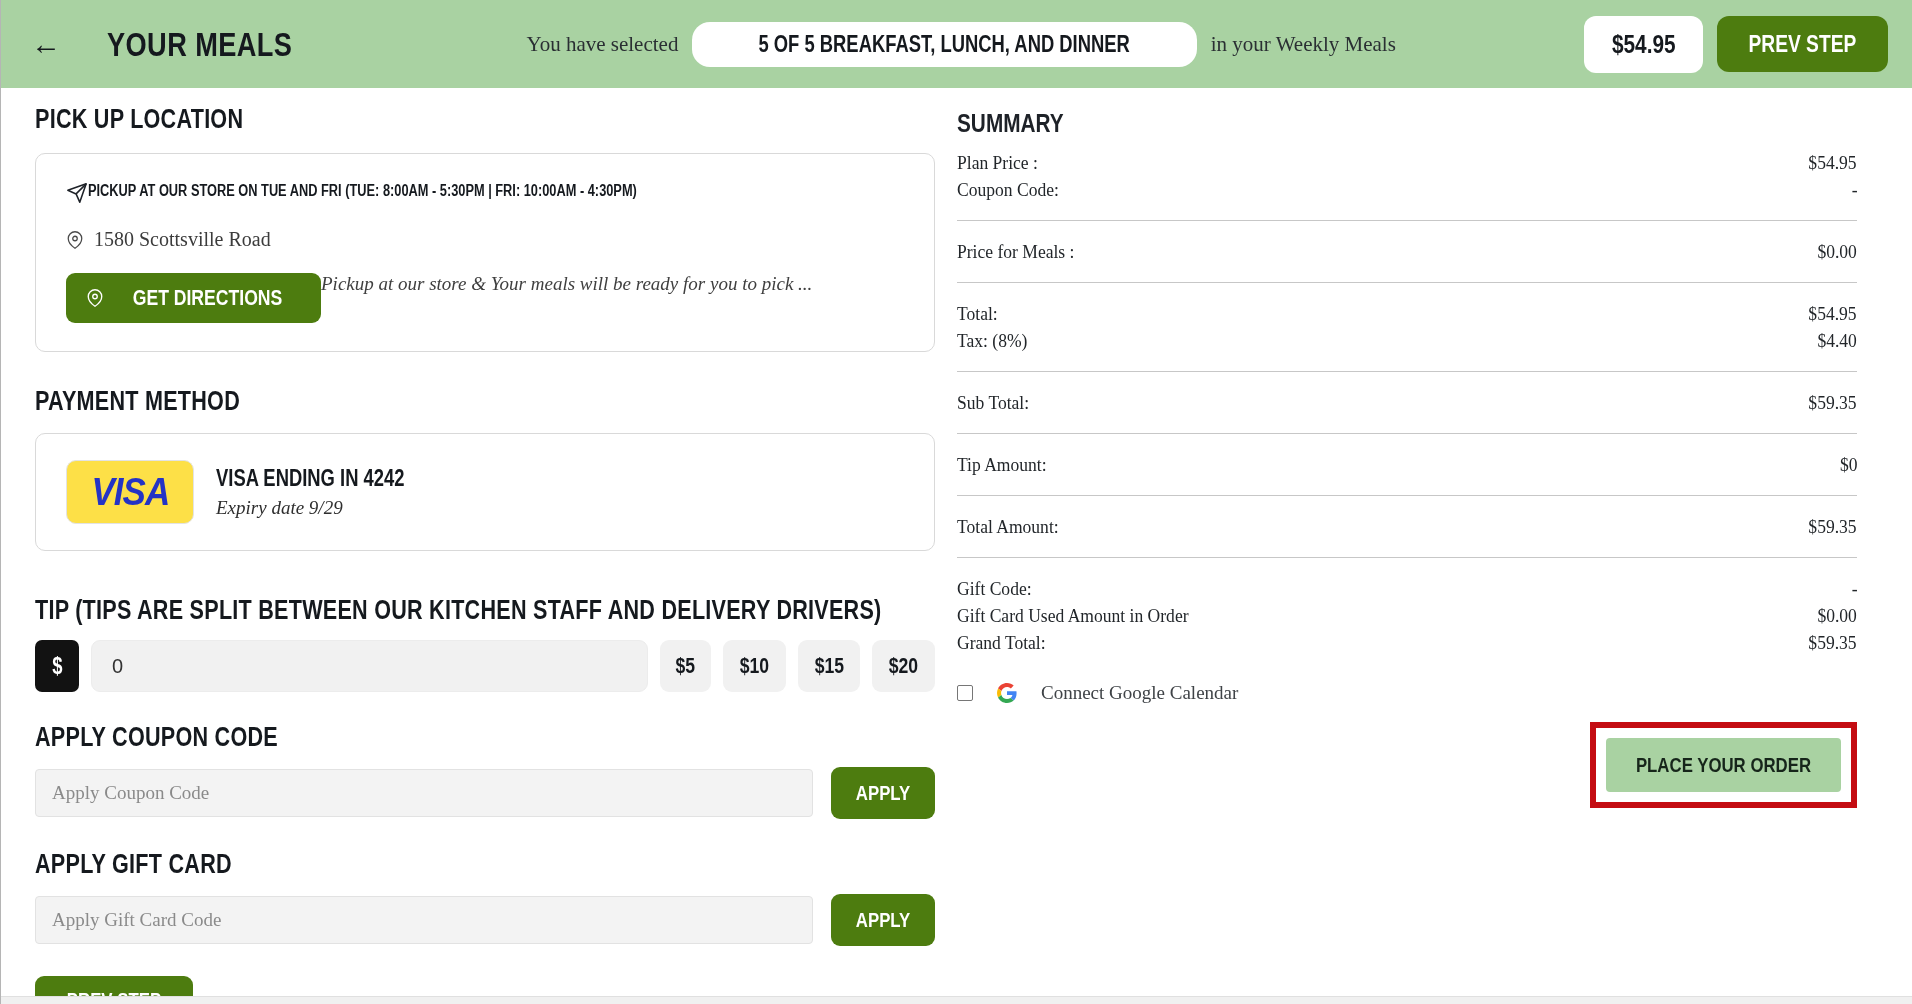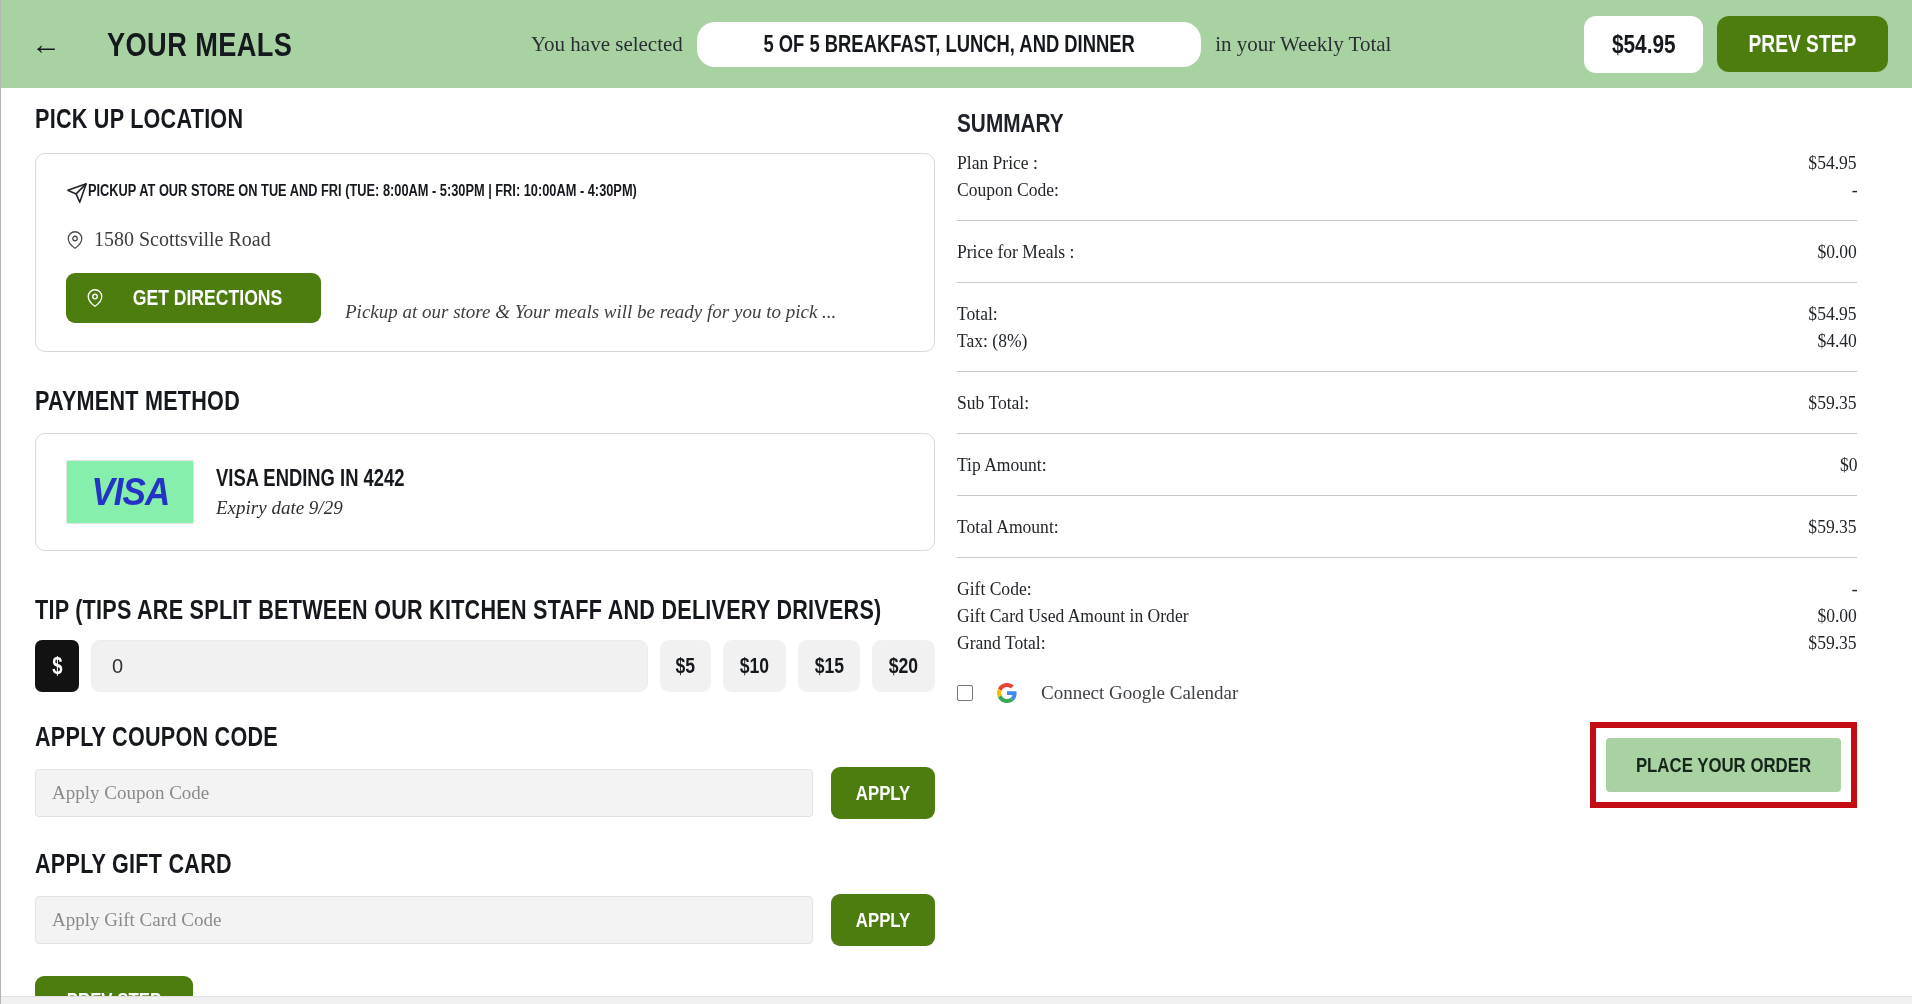--- a/index.html
+++ b/index.html
@@ -32,29 +32,29 @@
   .left-col  { position:absolute; left:34px;  top:104px; width:900px; }
   .right-col { position:absolute; left:956px; top:108px; width:900px; }
 
   .sec-h { font-size:27px; color:#15191e; letter-spacing:0.3px; }
   .card { border:1px solid #d9d9d9; border-radius:10px; background:#fff; }
 
   
   .pickup-card { margin-top:18px; padding:28px 30px; }
   .pu-line { display:flex; gap:0; font-size:16px; color:#15191e; }
   .pu-addr { display:flex; align-items:center; gap:10px; margin-top:24px; font-size:20px; color:#3c3c3c; }
-  .pu-actions { display:flex; align-items:flex-end; margin-top:22px;gap:24px; }
+  .pu-actions { display:flex; align-items:flex-start; margin-top:22px; }
   .dir-btn { display:flex; align-items:center; gap:10px; padding:12px 20px; border-radius:9px; font-size:22px; }
   .pu-note { font-style:italic; font-size:19px; color:#3f3f3f; }
 
   
   .pay-h { margin-top:34px; }
   .pay-card { margin-top:16px; padding:26px 30px; display:flex; align-items:center; }
-  .visa-box { width:128px; height:64px; border:1px solid #e3e3e3; border-radius:2px;
-              display:flex; align-items:center; justify-content:center; background:#86efac; }
+  .visa-box { width:128px; height:64px; border:1px solid #e3e3e3; border-radius:10px;
+              display:flex; align-items:center; justify-content:center; background:#fde047; }
   .visa-word { font-family:"Liberation Sans", sans-serif; font-weight:700; font-style:italic;
                font-size:38px; color:#2433c5; letter-spacing:-1px; transform:scaleX(0.92); }
   .pay-txt { margin-left:22px; }
   .pay-line1 { font-size:23px; color:#15191e; }
   .pay-line2 { font-size:19px; color:#2e2e2e; margin-top:5px;font-style:italic; }
 
   
   .tip-h { margin-top:44px; }
   .tip-row { margin-top:14px; display:flex; align-items:center; gap:12px; }
   .tip-cur { width:44px; height:52px; background:#121212; color:#fff; border-radius:7px;
@@ -101,21 +101,21 @@
 <div class="hdr">
   <div class="hdr-left">
     <button class="back-btn">
       <span>←</span>
     </button>
     <span class="hdr-title cx cx-l">YOUR MEALS</span>
   </div>
   <div class="hdr-center">
     <span class="hdr-sel-txt">You have selected</span>
     <span class="hdr-badge"><span class="cx">5  OF 5 BREAKFAST, LUNCH, AND DINNER</span></span>
-    <span class="hdr-sel-txt">in your Weekly Total</span>
+    <span class="hdr-sel-txt">in your Weekly Meals</span>
   </div>
   <div class="hdr-right">
     <button class="price-pill"><span class="cx">$54.95</span></button>
     <button class="dark-btn hdr-prev"><span class="cx">PREV STEP</span></button>
   </div>
 </div>
 
 <div class="left-col">
 
   <div class="sec-h cx cx-l">PICK UP LOCATION</div>

